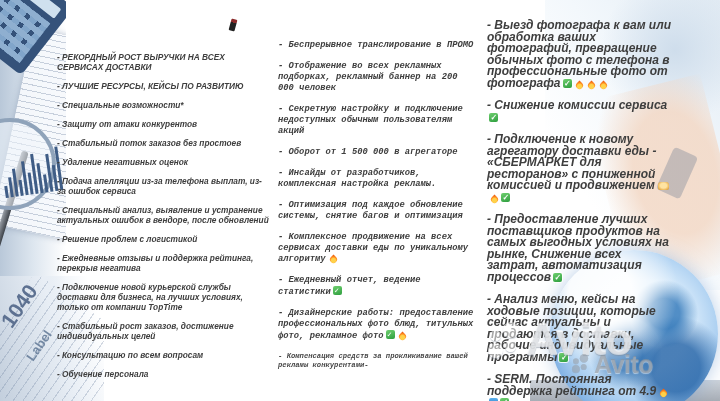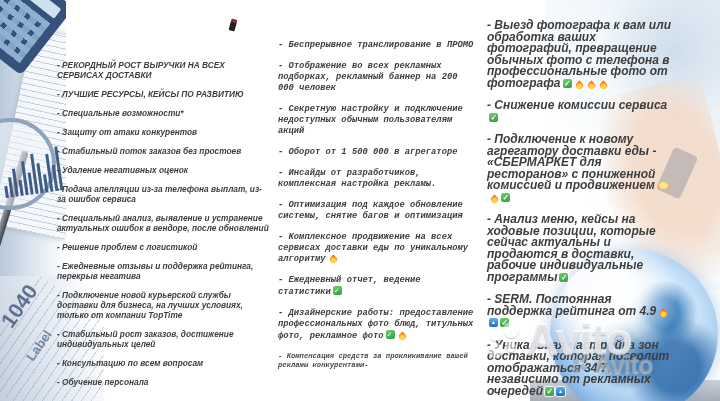--- a/index.html
+++ b/index.html
@@ -50,21 +50,21 @@
       radial-gradient(circle at 68% 38%, rgba(35,110,180,0.75) 0 10%, rgba(35,110,180,0) 22%),
       radial-gradient(circle at 45% 62%, rgba(30,100,170,0.70) 0 12%, rgba(30,100,170,0) 26%),
       radial-gradient(circle at 75% 70%, rgba(25,90,160,0.75) 0 14%, rgba(25,90,160,0) 30%),
       radial-gradient(circle at 55% 45%, #ddeefc 0 35%, #a8cdf0 60%, #6da3dd 80%, #4f86c6 100%);
     box-shadow:0 0 18px rgba(120,160,210,0.5);}
   
   #pin{position:absolute;left:230px;top:19px;width:6px;height:12px;transform:rotate(15deg);
     background:linear-gradient(180deg,#8a2a2a 0 30%,#222 30%);border-radius:1px;}
   
   .col{position:absolute;font-style:italic;font-weight:bold;color:#3e3e3e;}
-  #col-left{left:57px;top:60px;width:212px;font-size:8.3px;line-height:10px;}
+  #col-left{left:57px;top:52px;width:212px;font-size:8.3px;line-height:10px;}
   #col-left .item{margin-bottom:9px;}
   #col-mid{left:278px;top:40px;width:200px;font-size:8.8px;line-height:11px;}
   #col-mid .item{margin-bottom:10px;font-family:Liberation Mono, monospace;}
   #col-right{left:487px;top:20px;width:184px;font-size:12px;line-height:11.5px;}
   #col-right .item{margin-bottom:11px;}
   .item.small{font-size:7.2px;line-height:9px;color:#4a4a4a;}
   
   .ic{display:inline-block;vertical-align:-1px;}
   .ic-check{width:9px;height:9px;border-radius:2px;margin-left:2px;position:relative;
     background:linear-gradient(160deg,#6fcf6f,#2f9e3f);box-shadow:0 0 0 1px rgba(255,255,255,0.8);}
@@ -158,20 +158,21 @@
     <div class="item"><span>- Оптимизация под каждое обновление системы, снятие багов и оптимизация</span></div>
     <div class="item"><span>- Комплексное продвижение на всех сервисах доставки еды по уникальному алгоритму</span><span class="ic ic-fire"></span></div>
     <div class="item"><span>- Ежедневный отчет, ведение статистики</span><span class="ic ic-check"></span></div>
     <div class="item"><span>- Дизайнерские работы: предоставление профессиональных фото блюд, титульных фото, рекламное фото</span><span class="ic ic-check"></span><span class="ic ic-fire"></span></div>
     <div class="item small"><span>- Компенсация средств за прокликивание вашей рекламы конкурентами-</span></div>
   </div>
 <div id="col-right" class="col">
     <div class="item"><span>- Выезд фотографа к вам или обработка ваших фотографий, превращение обычных фото с телефона в профессиональные фото от фотографа</span><span class="ic ic-check"></span><span class="ic ic-fire"></span><span class="ic ic-fire"></span><span class="ic ic-fire"></span></div>
     <div class="item"><span>- Снижение комиссии сервиса</span><span class="ic ic-check"></span></div>
     <div class="item"><span>- Подключение к новому агрегатору доставки еды - «СБЕРМАРКЕТ для ресторанов» с пониженной комиссией и продвижением</span><span class="ic ic-handshake"></span><span class="ic ic-fire"></span><span class="ic ic-check"></span></div>
+    <div class="item"><span>- Предоставление лучших поставщиков продуктов на самых выгодных условиях на рынке, Снижение всех затрат, автоматизация процессов</span><span class="ic ic-check"></span></div>
     <div class="item"><span>- Анализ меню, кейсы на  ходовые позиции, которые сейчас актуальны и продаются в доставки, рабочие индивидуальные программы</span><span class="ic ic-check"></span></div>
     <div class="item"><span>- SERM. Постоянная поддержка рейтинга от 4.9</span><span class="ic ic-fire"></span><span class="ic ic-blueup"></span><span class="ic ic-check"></span></div>
     <div class="item"><span>- Уникальная настройка зон доставки, которая позволит отображаться 34/7, независимо от рекламных очередей</span><span class="ic ic-check"></span><span class="ic ic-blueup"></span></div>
   </div>
 
 <div id="wm">
   <span class="wm-dots big">
     <b class="d1"></b>
       <b class="d2"></b>
       <b class="d3"></b>

